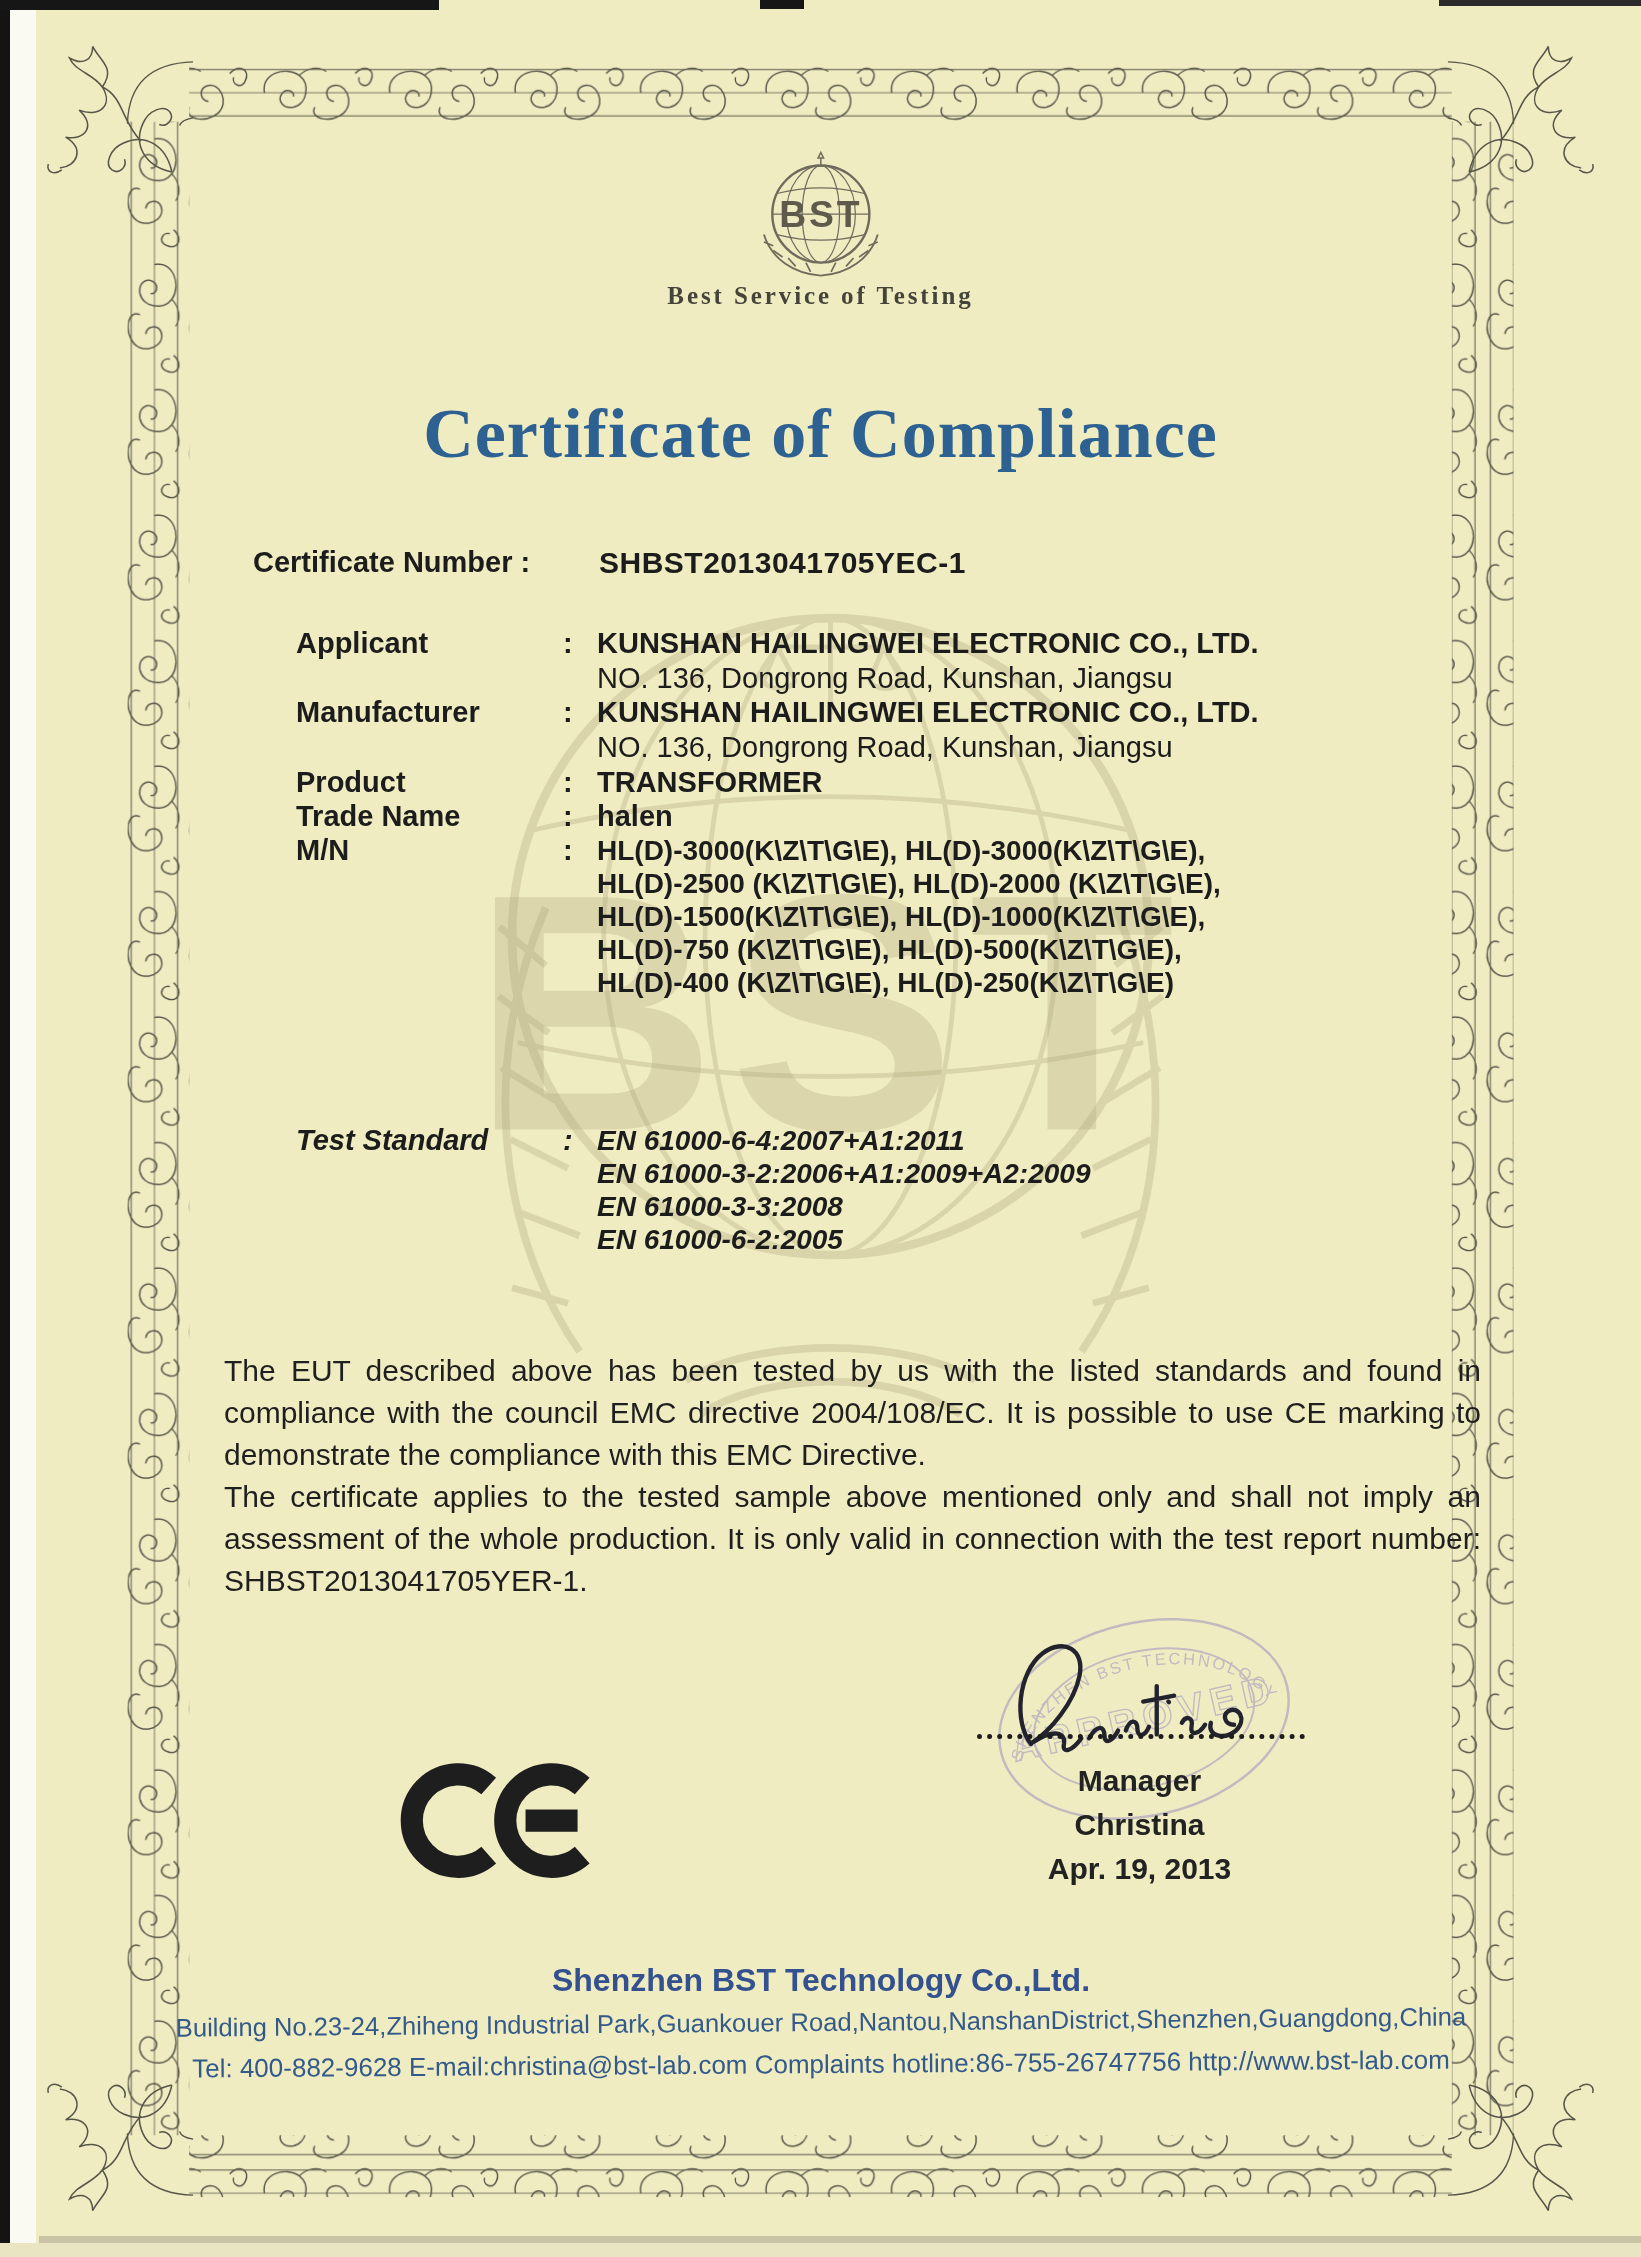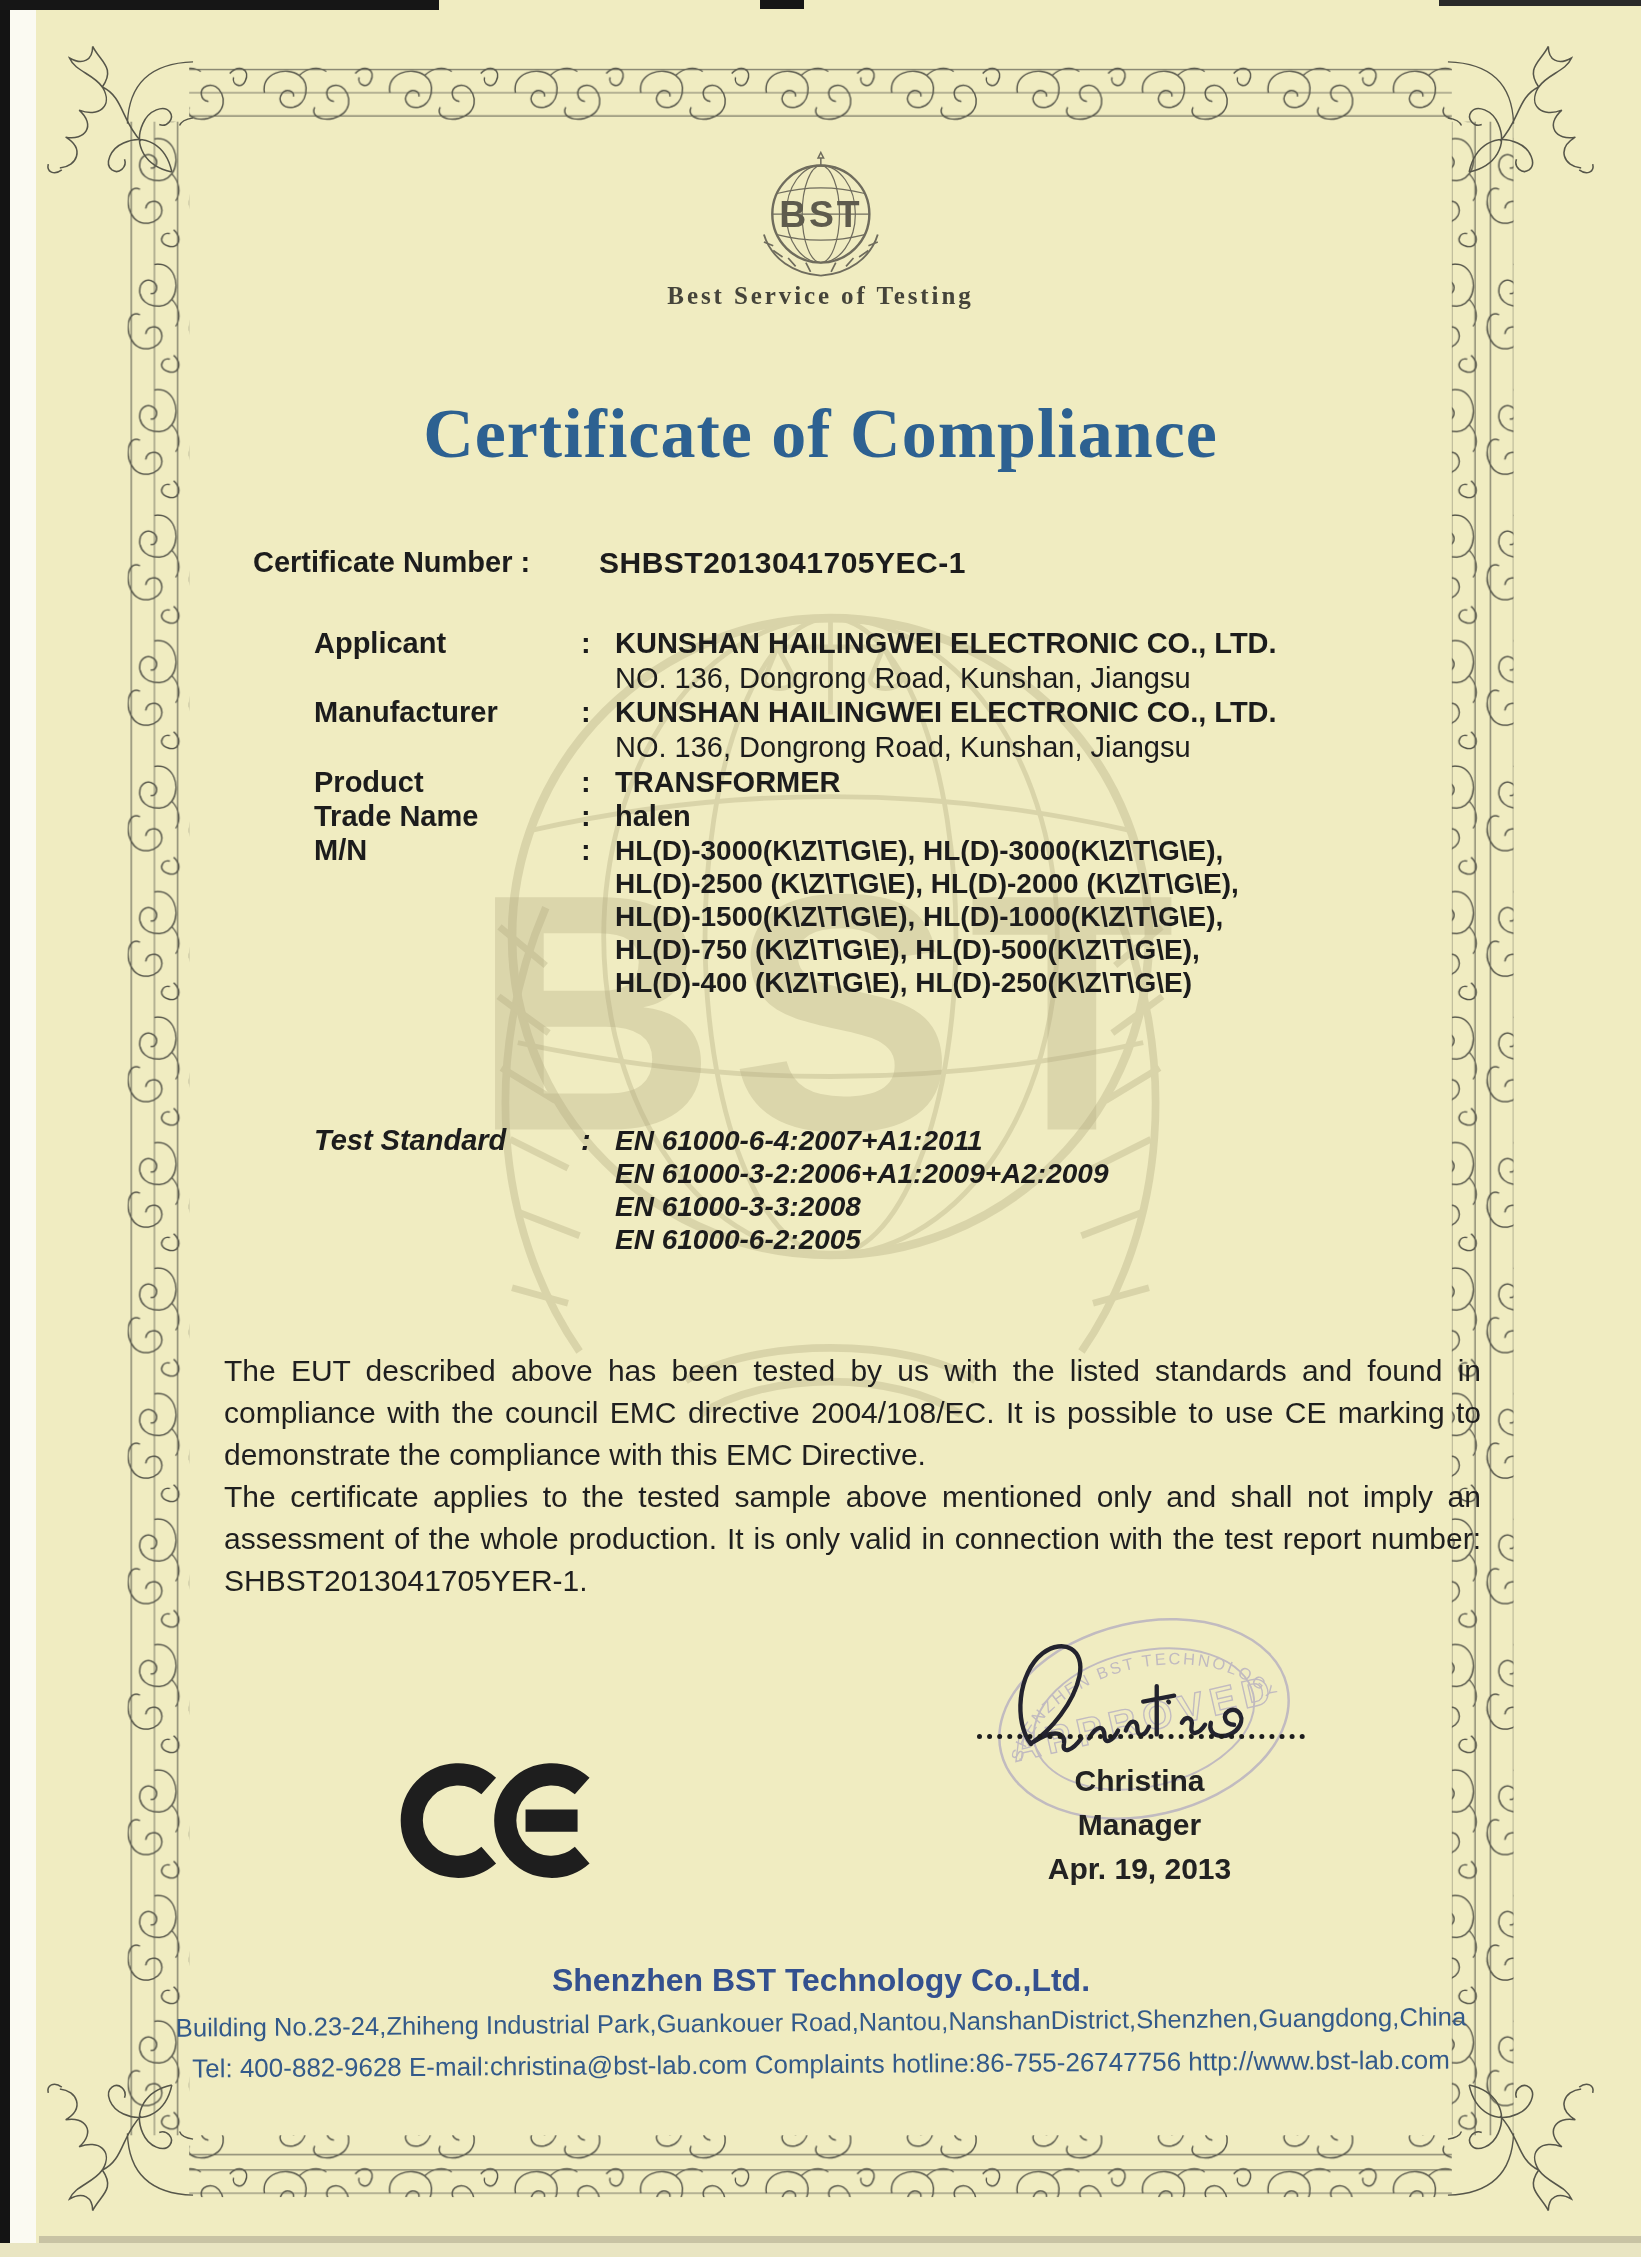--- a/index.html
+++ b/index.html
@@ -18,21 +18,21 @@
     font-family:"Liberation Serif",serif;font-weight:bold;font-size:25px;
     letter-spacing:2.9px;color:#45443a;}
   .title{position:absolute;left:0;top:394px;width:1641px;text-align:center;
     font-family:"Liberation Serif",serif;font-weight:bold;font-size:70px;
     color:#2d6191;letter-spacing:1px;}
   
   .cert-row{position:absolute;left:253px;top:546px;display:flex;width:1226px;}
   .cert-row .lbl{width:346px;font-weight:bold;font-size:29px;}
   .cert-row .val{font-weight:bold;font-size:30px;letter-spacing:0.5px;}
   
-  .row{position:absolute;left:314px;display:flex;width:1183px;}
+  .row{position:absolute;left:296px;display:flex;width:1183px;}
   .row .lbl{width:267px;font-weight:bold;font-size:29px;line-height:35px;}
   .row .col{width:34px;font-weight:bold;font-size:29px;line-height:35px;}
   .row .val{flex:1;font-size:29px;line-height:35px;}
   .row .val .vb{font-weight:bold;}
   .row.tight .val div{line-height:33px;font-weight:bold;font-size:28px;}
   .row.tight .lbl,.row.tight .col{line-height:33px;}
   
   .paras{position:absolute;left:224px;top:1350px;width:1257px;
     font-size:30px;line-height:42px;text-align:justify;color:#1f1f1f;}
   
@@ -237,22 +237,22 @@
       <path d="M88,112 C96,98 104,98 104,110 C104,118 112,116 118,104"></path>
       <path d="M126,104 C130,92 138,92 138,102 C138,112 146,110 150,100"></path>
       <path d="M158,58 L158,108 M144,74 L176,68"></path>
       <path d="M170,74 L170.6,74.6"></path>
       <path d="M184,96 C188,88 196,90 194,100 C192,110 202,108 208,98"></path>
       <path d="M214,96 C210,110 228,114 240,104 C252,92 242,78 232,84 C226,88 228,98 238,98"></path>
     </g>
   </svg>
   <div class="sig-line"></div>
   <div class="sig-text">
+    <div>Manager</div>
     <div>Christina</div>
-    <div>Manager</div>
     <div>Apr. 19, 2013</div>
   </div>
 
   <div class="footer-company">Shenzhen BST Technology Co.,Ltd.</div>
   <div class="footer-address">Building No.23-24,Zhiheng Industrial Park,Guankouer Road,Nantou,NanshanDistrict,Shenzhen,Guangdong,China</div>
   <div class="footer-contact">Tel: 400-882-9628 E-mail:christina@bst-lab.com Complaints hotline:86-755-26747756 http://www.bst-lab.com</div>
 
 </div>
 
 

